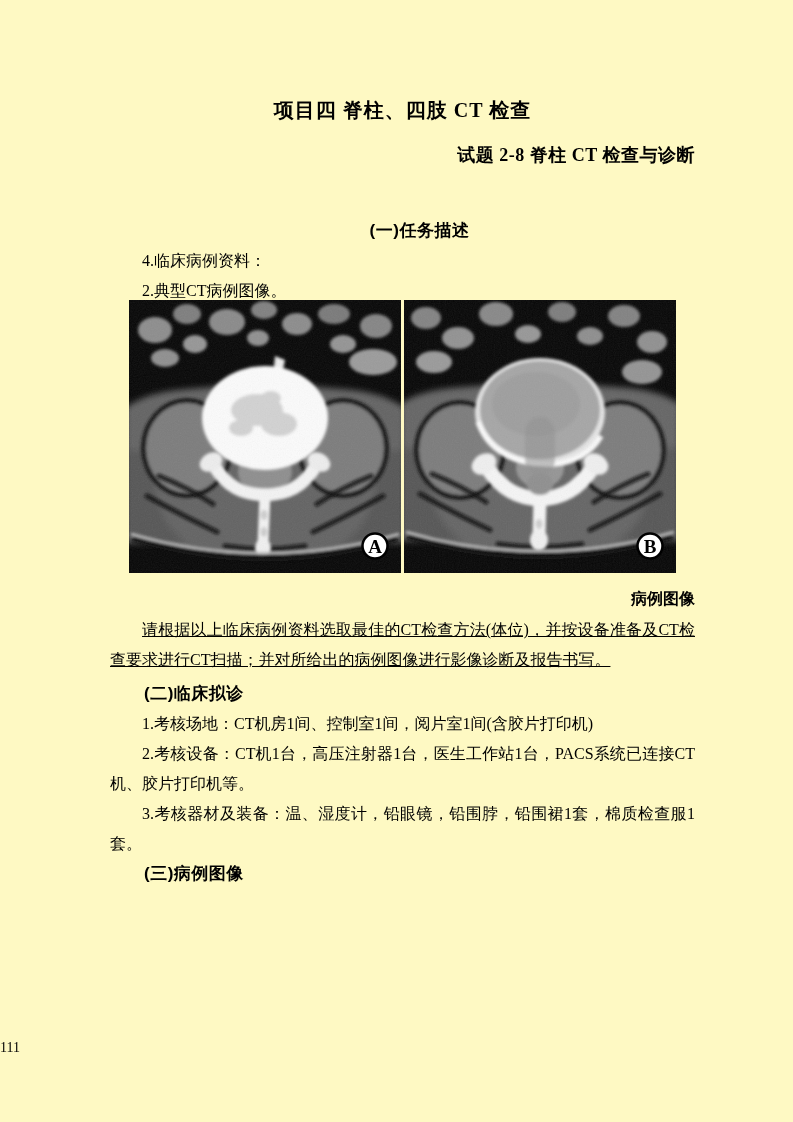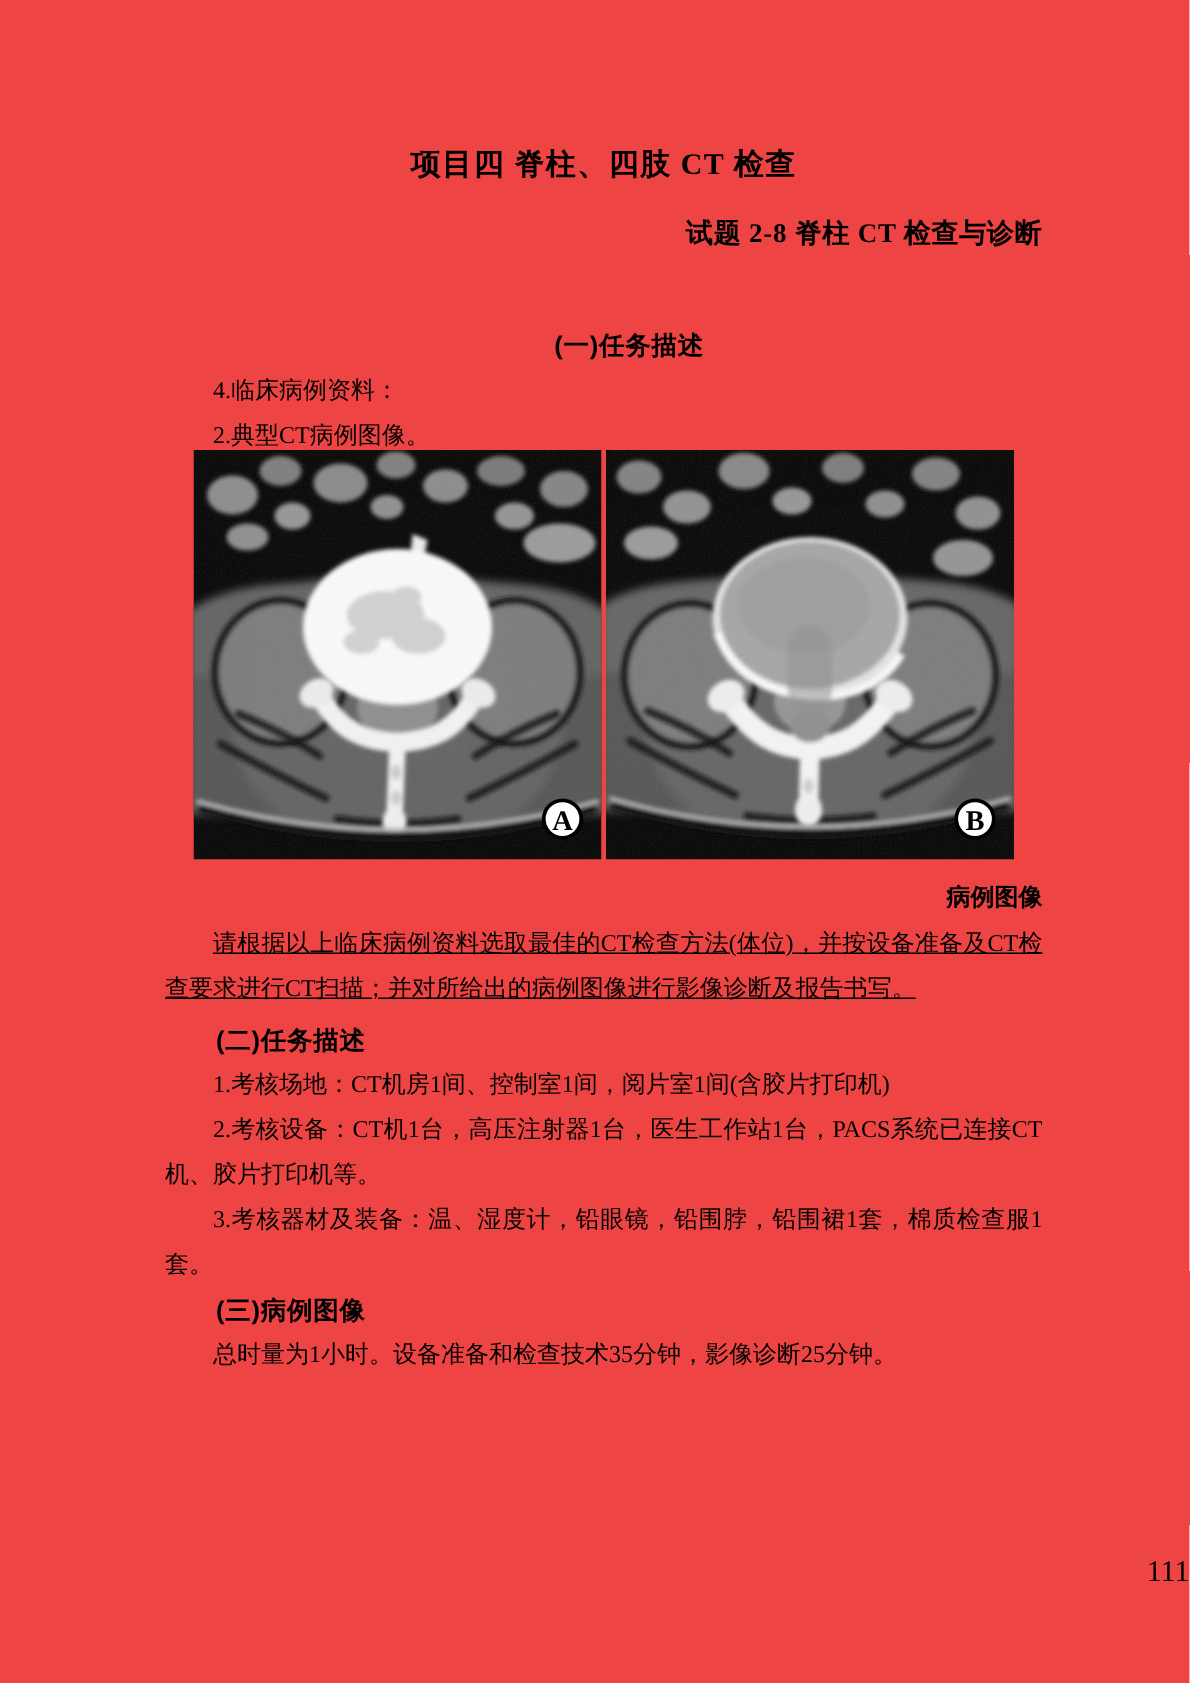--- a/index.html
+++ b/index.html
@@ -1,20 +1,20 @@
 <!DOCTYPE html>
 <html><head>
 <meta charset="utf-8">
 <style>
   html,body { margin:0; padding:0; background:#ffffff; }
   .page {
     position:relative;
     width:793px; height:1122px;
     margin:0 auto;
-    background:#ef4444;
+    background:#fef9c3;
     color:#000000;
     font-family:"Liberation Serif", serif;
     overflow:hidden;
   }
   .content {
     position:absolute;
     left:110px; top:0;
     width:585px;
   }
   .doc-title {
@@ -62,22 +62,22 @@
     margin-top:14px;
     font-family:"Liberation Sans", sans-serif;
     font-size:16px; line-height:24px;
     font-weight:bold;
     text-align:right;
   }
   .page-footer {
     position:absolute;
     top:1040px; left:0;
     width:100%;
-    text-align:right;
-    font-size:20px; line-height:16px;
+    text-align:left;
+    font-size:14px; line-height:16px;
   }
 </style>
 </head>
 <body>
 
 <div class="page">
   <div class="content">
 
     <h1 class="doc-title">项目四 脊柱、四肢 CT 检查</h1>
     <h2 class="doc-subtitle">试题 2-8 脊柱 CT 检查与诊断</h2>
@@ -235,24 +235,23 @@
           <circle cx="246" cy="246" r="12.5" fill="#ffffff" stroke="#000000" stroke-width="2.5"></circle>
           <text x="246" y="253" text-anchor="middle" font-family="Liberation Serif, serif" font-size="19" font-weight="bold" fill="#000000">B</text>
         </svg>
 
       </div>
       <figcaption class="fig-caption">病例图像</figcaption>
     </figure>
 
     <p class="body-line after-fig">请根据以上临床病例资料选取最佳的CT检查方法(体位)，并按设备准备及CT检查要求进行CT扫描；并对所给出的病例图像进行影像诊断及报告书写。</p>
 
-    <h3 class="sec-heading tight">(二)任务描述</h3>
+    <h3 class="sec-heading tight">(二)临床拟诊</h3>
     <p class="body-line">1.考核场地：CT机房1间、控制室1间，阅片室1间(含胶片打印机)</p>
     <p class="body-line">2.考核设备：CT机1台，高压注射器1台，医生工作站1台，PACS系统已连接CT机、胶片打印机等。</p>
     <p class="body-line">3.考核器材及装备：温、湿度计，铅眼镜，铅围脖，铅围裙1套，棉质检查服1套。</p>
 
     <h3 class="sec-heading">(三)病例图像</h3>
-    <p class="body-line">总时量为1小时。设备准备和检查技术35分钟，影像诊断25分钟。</p>
 
   </div>
 
   <div class="page-footer">111</div>
 </div>
 
 </body></html>

